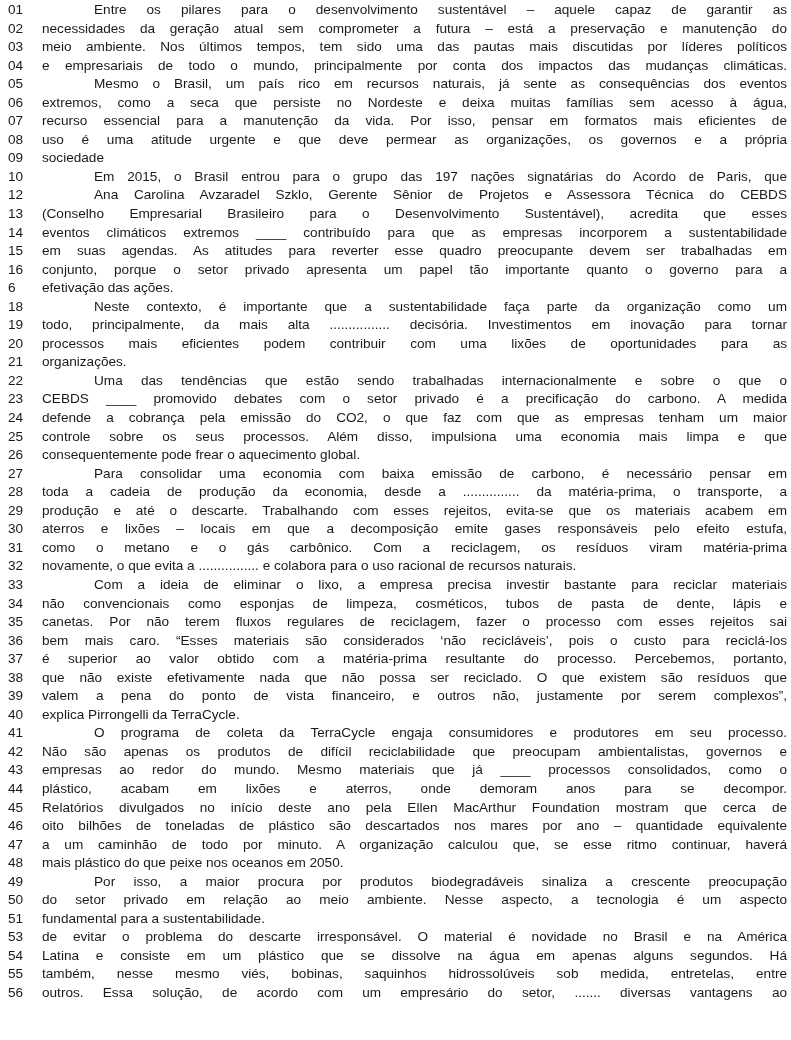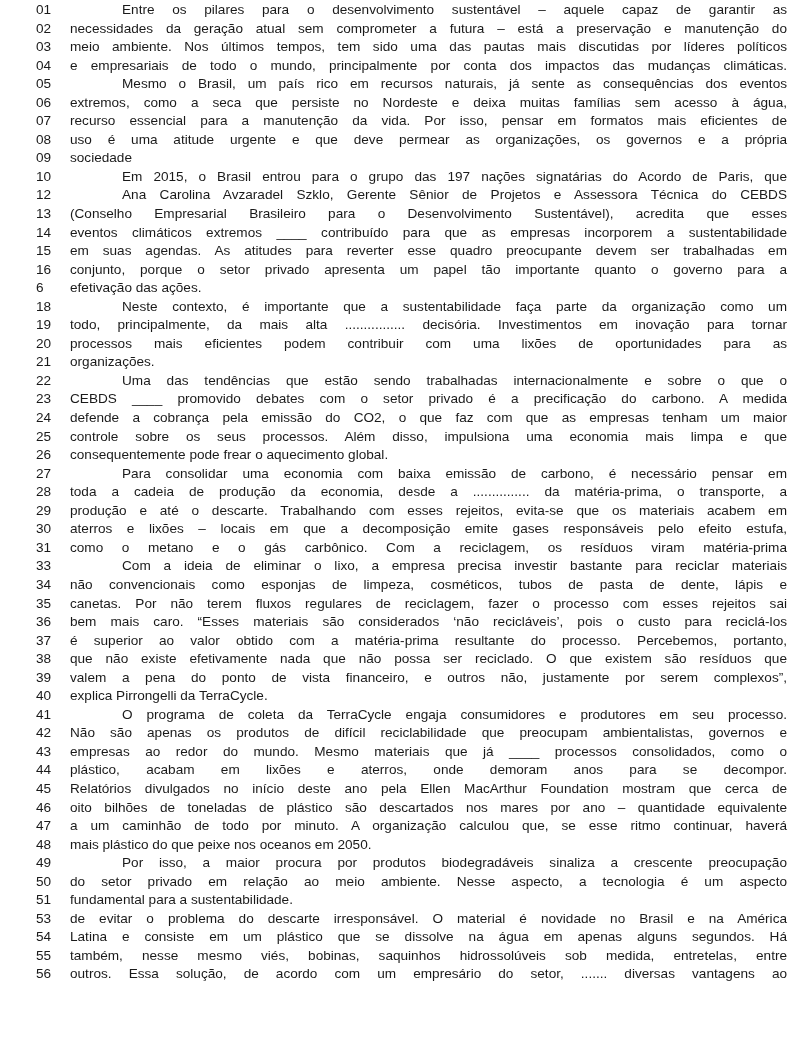--- a/index.html
+++ b/index.html
@@ -21,21 +21,20 @@
   }
   .line {
     display: flex;
     font-size: 13.6px;
     line-height: 18.55px;
     white-space: normal;
   }
   .num {
     flex: 0 0 34px;
     text-align: left;
-    margin-left: 28px;
   }
   .text {
     flex: 1 1 auto;
     min-width: 0;
   }
   .line.justify .text {
     text-align: justify;
     text-align-last: justify;
   }
   .line.indent .text {
@@ -191,20 +190,24 @@
   <div class="line justify">
     <span class="num">30</span>
     <span class="text">aterros e lixões – locais em que a decomposição emite gases responsáveis pelo efeito estufa,</span>
   </div>
 
   <div class="line justify">
     <span class="num">31</span>
     <span class="text">como o metano e o gás carbônico. Com a reciclagem, os resíduos viram matéria-prima</span>
   </div>
 
+  <div class="line">
+    <span class="num">32</span>
+    <span class="text">novamente, o que evita a ................ e colabora para o uso racional de recursos naturais.</span>
+  </div>
 
   <div class="line justify indent">
     <span class="num">33</span>
     <span class="text">Com a ideia de eliminar o lixo, a empresa precisa investir bastante para reciclar materiais</span>
   </div>
 
   <div class="line justify">
     <span class="num">34</span>
     <span class="text">não convencionais como esponjas de limpeza, cosméticos, tubos de pasta de dente, lápis e</span>
   </div>

